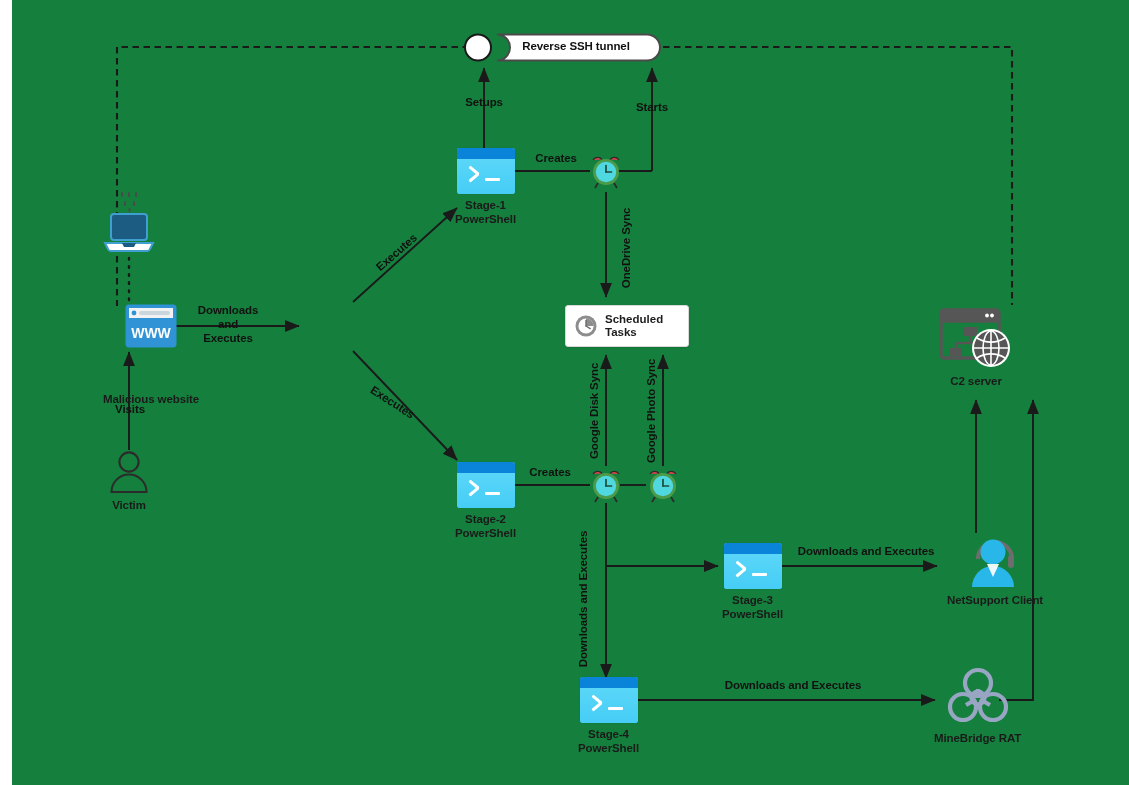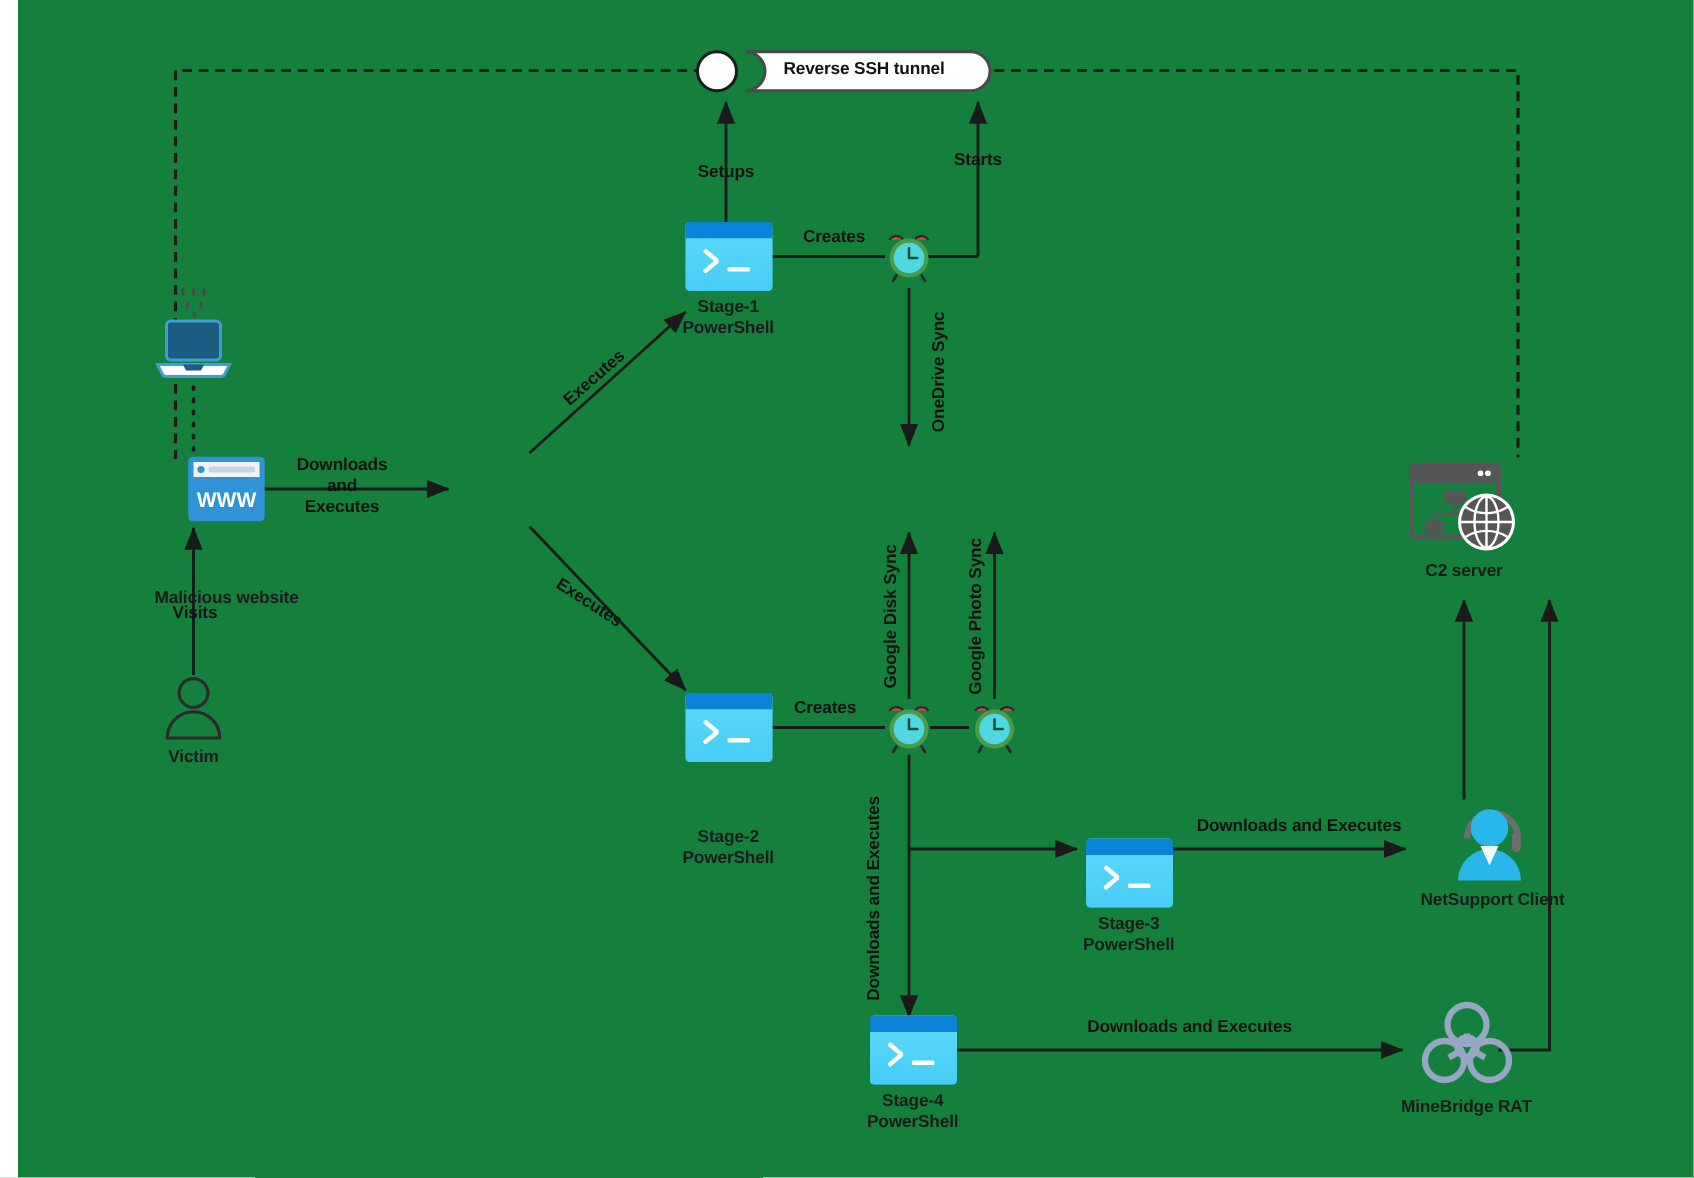--- a/index.html
+++ b/index.html
@@ -278,32 +278,32 @@
     <div class="ps-icon">
       <div class="bar"></div>
       <div class="body"></div>
       <div class="chev"></div>
       <div class="underscore"></div>
     </div>
     <div class="node-label">Stage-1
 PowerShell</div>
   </div>
 
-  <div class="node" style="left:443px; top:462px;gap:39px;">
+  <div class="node" style="left:443px; top:462px;">
     <div class="ps-icon">
       <div class="bar"></div>
       <div class="body"></div>
       <div class="chev"></div>
       <div class="underscore"></div>
     </div>
     <div class="node-label">Stage-2
 PowerShell</div>
   </div>
 
-  <div class="node" style="left:710px; top:559px;">
+  <div class="node" style="left:710px; top:543px;">
     <div class="ps-icon">
       <div class="bar"></div>
       <div class="body"></div>
       <div class="chev"></div>
       <div class="underscore"></div>
     </div>
     <div class="node-label">Stage-3
 PowerShell</div>
   </div>
 
@@ -356,20 +356,33 @@
         <line x1="10" y1="29" x2="7" y2="34" stroke="#2b2b2b" stroke-width="1.8"></line>
         <line x1="26" y1="29" x2="29" y2="34" stroke="#2b2b2b" stroke-width="1.8"></line>
         <circle cx="18" cy="18" r="13" fill="#4b9b4b"></circle>
         <circle cx="18" cy="18" r="10.2" fill="#4fd8e0"></circle>
         <line x1="18" y1="18" x2="18" y2="11.5" stroke="#1d4d3a" stroke-width="1.7" stroke-linecap="round"></line>
         <line x1="18" y1="18" x2="23.5" y2="18" stroke="#1d4d3a" stroke-width="1.7" stroke-linecap="round"></line>
       </svg>
     </div>
   </div>
 
+  <div class="node" style="left:553px; top:305px;">
+    <div class="sched-card">
+      <svg width="24" height="24" viewBox="0 0 24 24">
+        <circle cx="12" cy="12" r="10.5" fill="#8d8d8d"></circle>
+        <circle cx="12" cy="12" r="7.6" fill="#ffffff"></circle>
+        <path d="M12,4.4 a7.6,7.6 0 0 1 7.6,7.6 L12,12 z" fill="#8d8d8d"></path>
+        <line x1="12" y1="12" x2="12" y2="6.5" stroke="#6b6b6b" stroke-width="1.4" stroke-linecap="round"></line>
+        <line x1="12" y1="12" x2="16.2" y2="14.6" stroke="#6b6b6b" stroke-width="1.4" stroke-linecap="round"></line>
+      </svg>
+      <div class="st-label">Scheduled
+Tasks</div>
+    </div>
+  </div>
 
   <div class="node" style="left:927px; top:308px;">
     <div class="c2-icon">
       <svg width="74" height="62" viewBox="0 0 74 62">
         <rect x="2" y="2" width="58" height="48" rx="3" fill="none" stroke="#565656" stroke-width="3.4"></rect>
         <path d="M2,13 L60,13" stroke="#565656" stroke-width="3.4"></path>
         <rect x="2" y="2" width="58" height="11" fill="#565656"></rect>
         <circle cx="48" cy="7.5" r="1.9" fill="#ffffff"></circle>
         <circle cx="53" cy="7.5" r="1.9" fill="#ffffff"></circle>
         <circle cx="58" cy="7.5" r="1.9" fill="#ffffff" opacity="0"></circle>
@@ -428,21 +441,21 @@
   <div class="edge-label" style="left:86px; top:403px; width:64px;">Visits</div>
 
   <div class="edge-label" style="left:168px; top:304px; width:96px;">Downloads
 and
 Executes</div>
 
   <div class="edge-label rot-up45" style="left:355px; top:246px; width:60px;">Executes</div>
 
   <div class="edge-label rot-dn45" style="left:350px; top:396px; width:60px;">Executes</div>
 
-  <div class="edge-label" style="left:443px; top:109px; width:58px;text-align:center;">Setups</div>
+  <div class="edge-label" style="left:443px; top:96px; width:58px;text-align:center;">Setups</div>
 
   <div class="edge-label" style="left:613px; top:101px; width:54px;">Starts</div>
 
   <div class="edge-label" style="left:514px; top:152px; width:60px;">Creates</div>
 
   <div class="edge-label" style="left:508px; top:466px; width:60px;">Creates</div>
 
   <div class="edge-label vert-up" style="left:567px; top:241px; width:96px; text-align:center;">OneDrive Sync</div>
 
   <div class="edge-label vert-up" style="left:529px; top:404px; width:108px; text-align:center;">Google Disk Sync</div>

